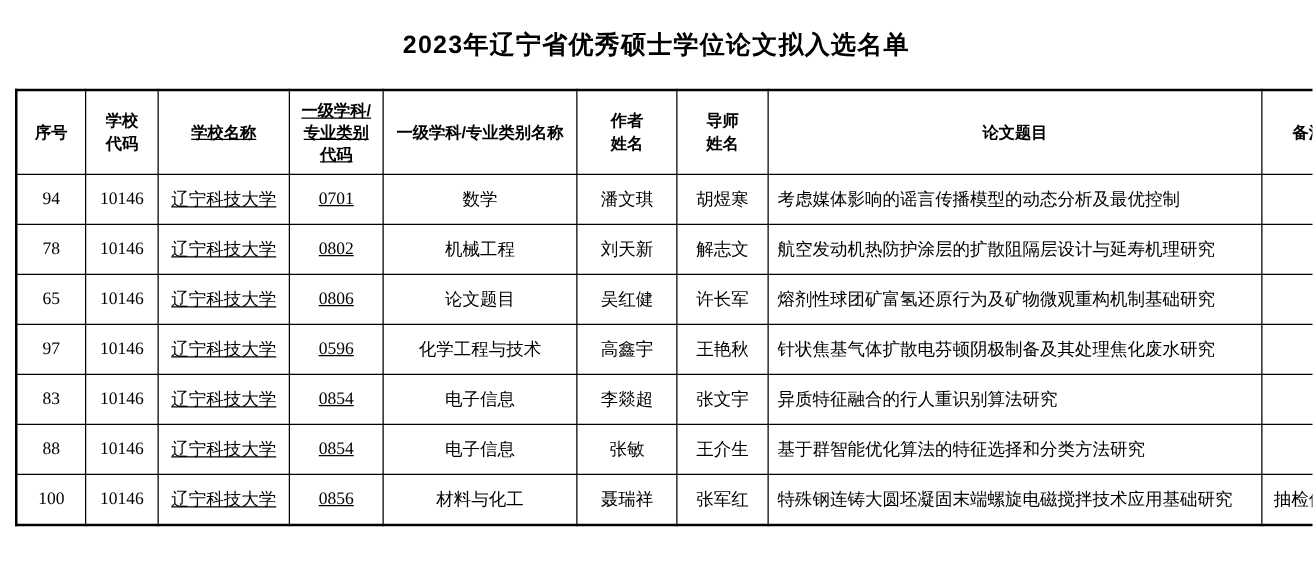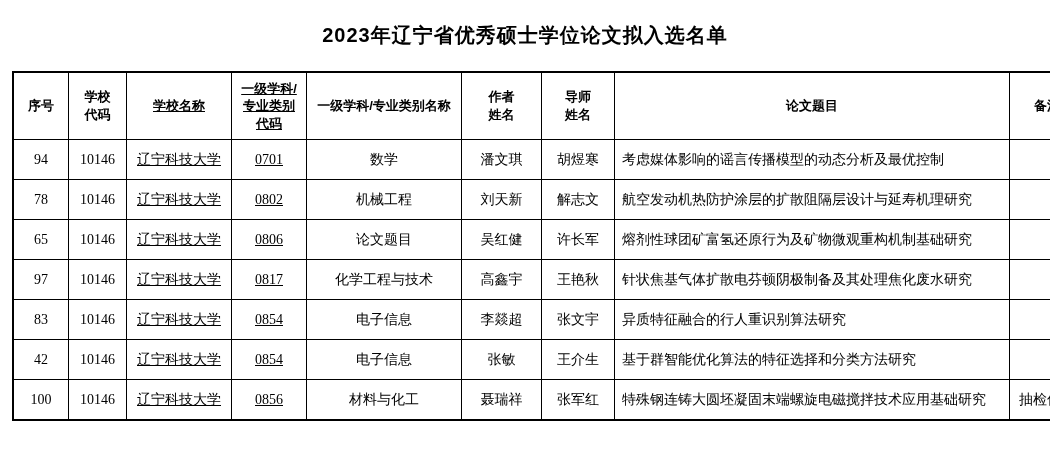--- a/index.html
+++ b/index.html
@@ -102,40 +102,40 @@
           <td class="col4">论文题目</td>
           <td class="col5">吴红健</td>
           <td class="col6">许长军</td>
           <td class="col7">熔剂性球团矿富氢还原行为及矿物微观重构机制基础研究</td>
           <td class="col8"></td>
         </tr>
         <tr>
           <td class="col0">97</td>
           <td class="col1">10146</td>
           <td class="col2">辽宁科技大学</td>
-          <td class="col3">0817</td>
+          <td class="col3">0596</td>
           <td class="col4">化学工程与技术</td>
           <td class="col5">高鑫宇</td>
           <td class="col6">王艳秋</td>
           <td class="col7">针状焦基气体扩散电芬顿阴极制备及其处理焦化废水研究</td>
           <td class="col8"></td>
         </tr>
         <tr>
           <td class="col0">83</td>
           <td class="col1">10146</td>
           <td class="col2">辽宁科技大学</td>
           <td class="col3">0854</td>
           <td class="col4">电子信息</td>
           <td class="col5">李燚超</td>
           <td class="col6">张文宇</td>
           <td class="col7">异质特征融合的行人重识别算法研究</td>
           <td class="col8"></td>
         </tr>
         <tr>
-          <td class="col0">42</td>
+          <td class="col0">88</td>
           <td class="col1">10146</td>
           <td class="col2">辽宁科技大学</td>
           <td class="col3">0854</td>
           <td class="col4">电子信息</td>
           <td class="col5">张敏</td>
           <td class="col6">王介生</td>
           <td class="col7">基于群智能优化算法的特征选择和分类方法研究</td>
           <td class="col8"></td>
         </tr>
         <tr>

